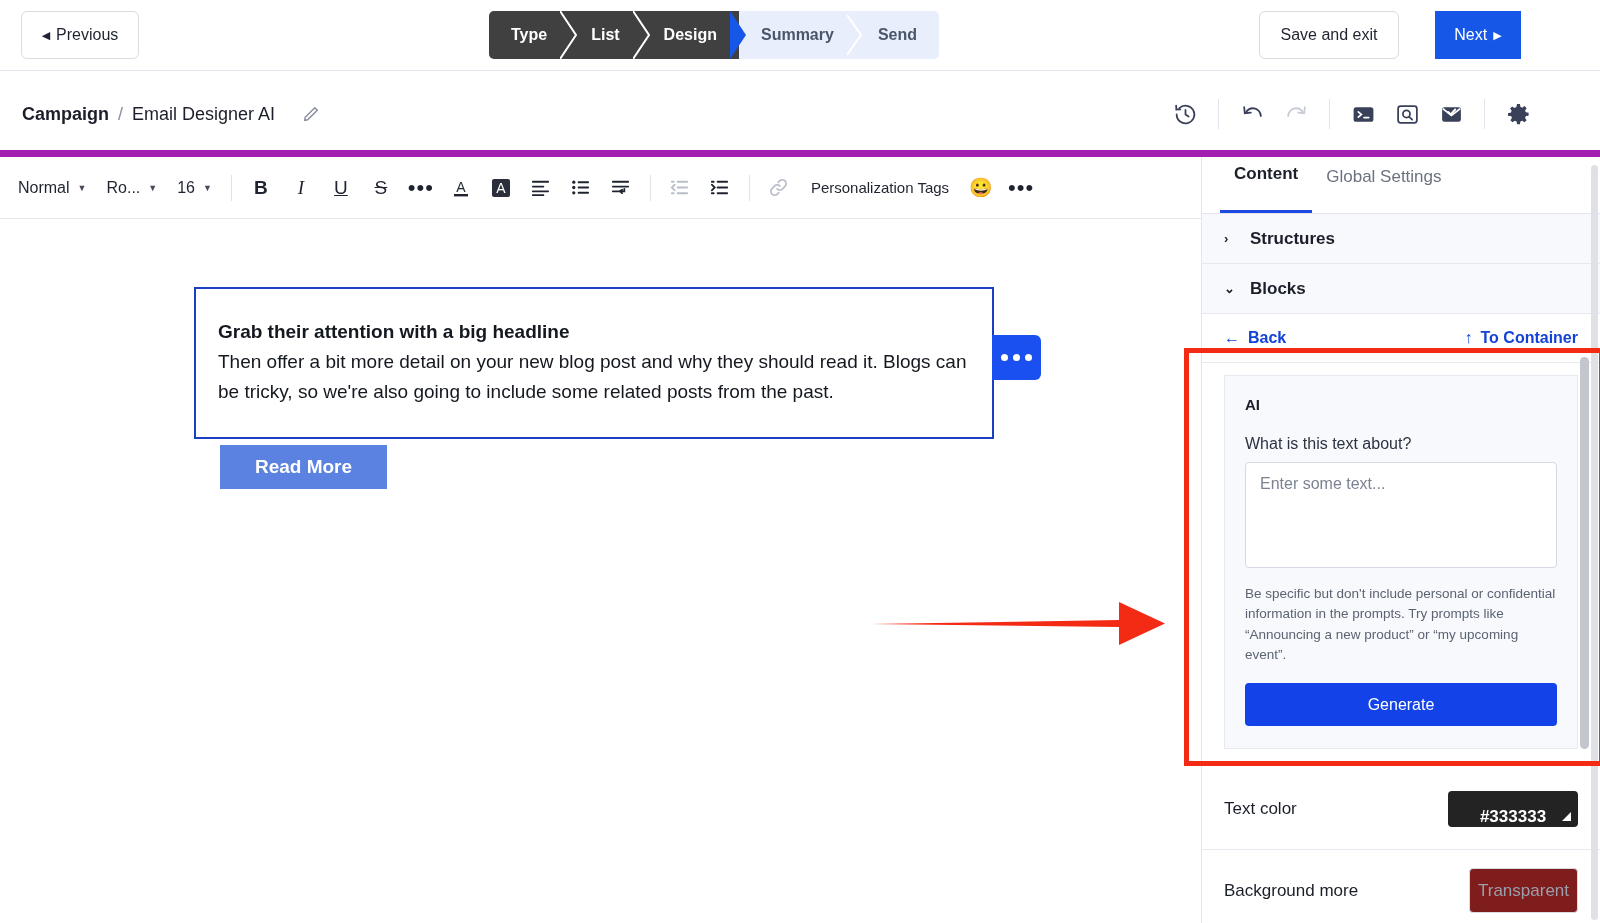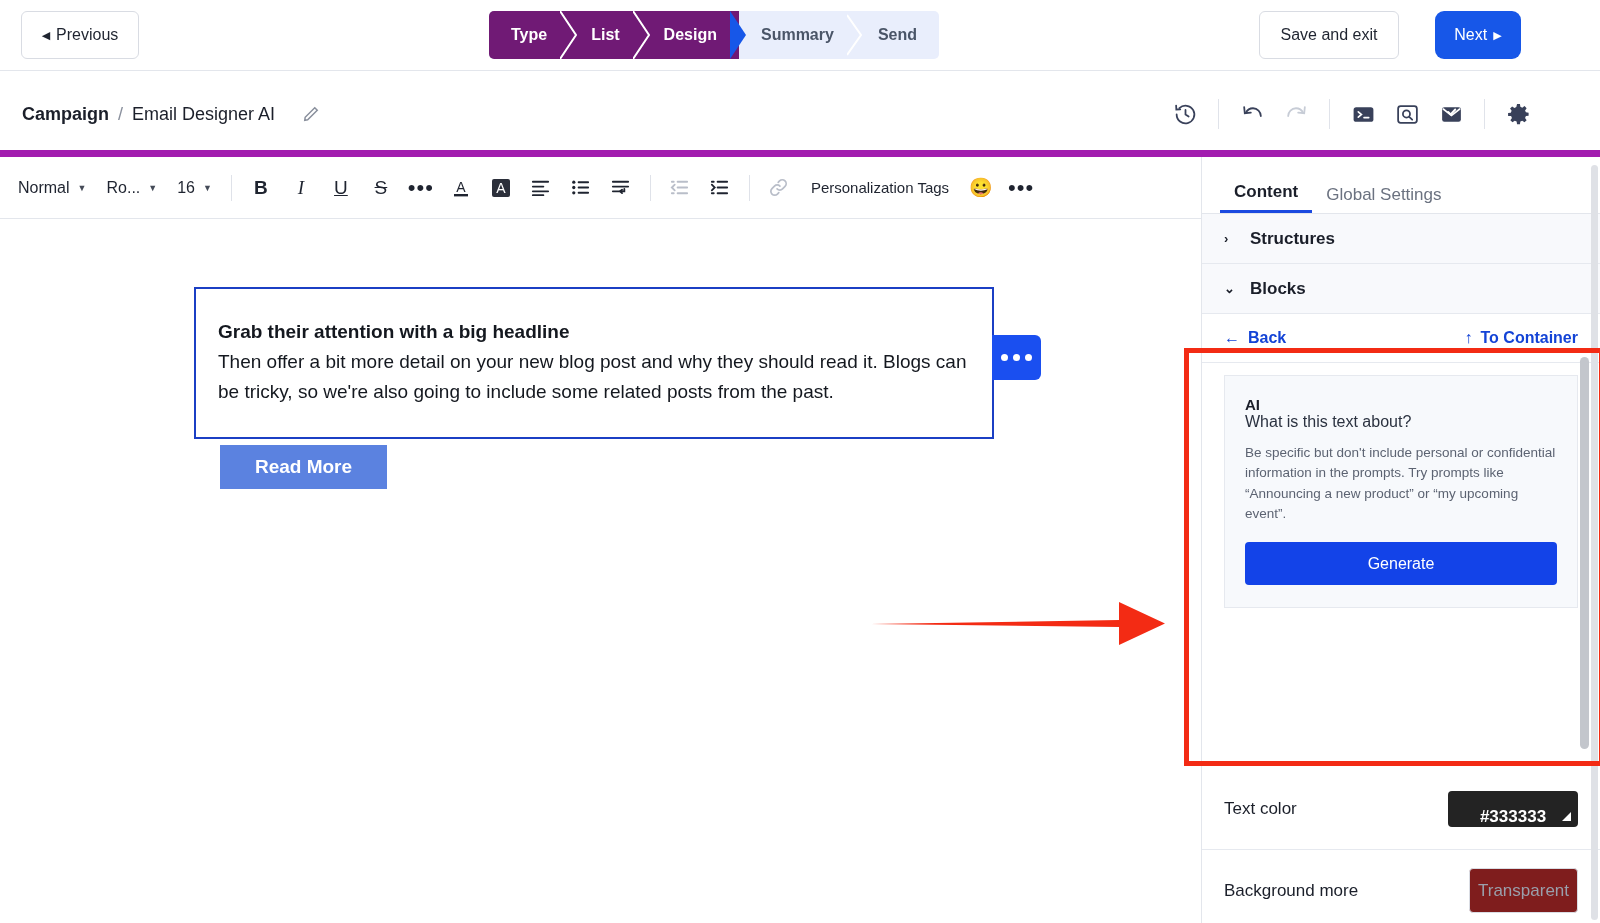--- a/index.html
+++ b/index.html
@@ -30,37 +30,37 @@
   .stepper {
     position: absolute; left: 489px; top: 11px;
     height: 48px; display: flex; align-items: stretch;
     background: #e9eefc; border-radius: 5px; overflow: hidden;
   }
   .step {
     position: relative; display: flex; align-items: center; justify-content: center;
     font-size: 16px; font-weight: bold; padding: 0 22px;
     white-space: nowrap;
   }
-  .step.active { background: #701a75; color: #fff; align-items: center; }
+  .step.active { background: #404040; color: #fff; align-items: center; }
   .step.inactive { color: #4a5568; }
   .step .sep {
     position: absolute; right: -9px; top: 0; width: 18px; height: 100%;
     z-index: 2; pointer-events: none;
   }
   .step .sep svg { display: block; }
   .btn-save {
     position: absolute; right: 201px; top: 11px;
     width: 140px; height: 48px;
     border: 1px solid #d9dce3; border-radius: 6px; background: #fff;
     font-size: 16px; color: #1f2430; cursor: pointer;
   }
   .btn-next {
     position: absolute; right: 79px; top: 11px;
     width: 86px; height: 48px;
-    border: none; border-radius: 9px; background: #1757e8;
+    border: none; border-radius: 0; background: #1757e8;
     font-size: 16px; color: #fff; cursor: pointer;
     display: flex; align-items: center; justify-content: center; gap: 6px;
   }
   .btn-next .caret { font-size: 11px; }
 
   
   .campaignbar {
     position: absolute; top: 71px; left: 0; width: 1600px; height: 86px;
     border-bottom: 7px solid #a21caf; background: #fff;
   }
@@ -156,21 +156,21 @@
   
   .rightpanel {
     position: absolute; top: 157px; right: 0; width: 399px; height: 766px;
     background: #fff; border-left: 1px solid #e3e6ec;
   }
   .tabs {
     height: 57px; display: flex; align-items: flex-end; padding-left: 18px;
     border-bottom: 1px solid #e3e6ec;
   }
   .tab {
-    font-size: 17px; padding: 0 14px 8px 14px; cursor: pointer; color: #6b7280;
+    font-size: 17px; padding: 0 14px 26px 14px; cursor: pointer; color: #6b7280;
   }
   .tab.active { color: #1b1f2a; font-weight: bold; border-bottom: 3px solid #1b4ae0; }
   .acc-row {
     height: 50px; display: flex; align-items: center; gap: 14px; padding: 0 22px;
     background: #f8f9fc; border-bottom: 1px solid #e6e9ef; cursor: pointer;
     font-size: 17px; font-weight: bold; color: #1b1f2a;
   }
   .chev { font-size: 13px; color: #1b1f2a; width: 12px; display: inline-block; }
   .navrow {
     height: 49px; display: flex; align-items: center; justify-content: space-between;
@@ -179,21 +179,21 @@
   .navlink {
     color: #1343d6; font-size: 16px; font-weight: bold; cursor: pointer;
     display: flex; align-items: center; gap: 8px;
   }
   .ai-card {
     position: relative; margin: 12px 22px 0 22px;
     background: #f7f9fc; border: 1px solid #e6e9ef;
     padding: 20px 20px 22px 20px;
   }
   .ai-title { font-size: 15px; font-weight: bold; color: #1b1f2a; }
-  .ai-q { font-size: 16px; color: #2b3240; }
+  .ai-q { font-size: 16px; color: #2b3240; margin-top: 22px; }
   .ai-ta {
     margin-top: 9px; width: 100%; height: 106px; resize: none;
     border: 1px solid #d5d9e2; border-radius: 4px; background: #fff;
     font-family: "Liberation Sans", sans-serif; font-size: 16px; color: #2b3240;
     padding: 12px 14px; outline: none;
   }
   .ai-ta::placeholder { color: #7b8292; }
   .ai-hint { font-size: 13.5px; color: #5c6372; line-height: 1.5; margin-top: 12px; }
   .ai-gen {
     margin-top: 18px; width: 100%; height: 43px; border: none; border-radius: 4px;
@@ -477,20 +477,21 @@
       </div>
       <div class="navlink">
         <span>↑</span>
         <span>To Container</span>
       </div>
     </div>
 
     <div class="ai-card">
       <div class="ai-title">AI</div>
       <div class="ai-q">What is this text about?</div>
+      <textarea class="ai-ta" placeholder="Enter some text..." style=""></textarea>
       <div class="ai-hint">Be specific but don't include personal or confidential information in the prompts. Try prompts like “Announcing a new product” or “my upcoming event”.</div>
       <button class="ai-gen">Generate</button>
     </div>
 
     <div class="panel-scroll"></div>
 
     <div style="position:absolute; left:0; top:611px; width:100%;">
       <div class="prop-row">
         <span class="prop-label">Text color</span>
         <span class="swatch-dark">

